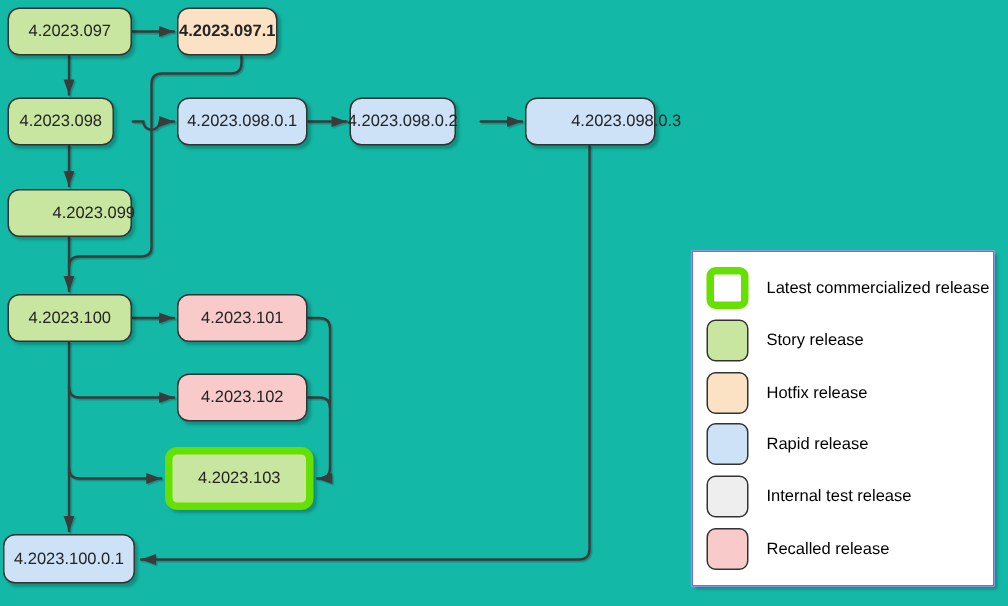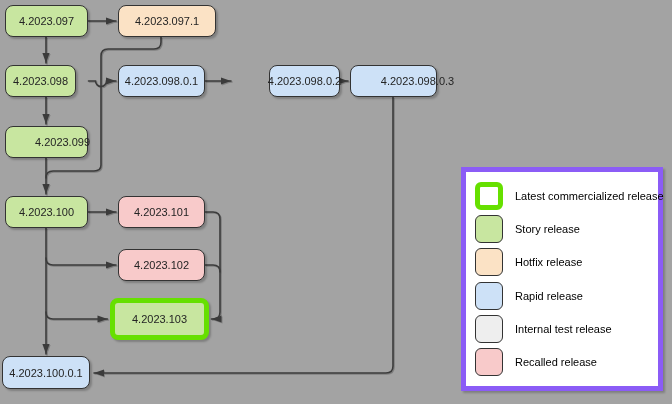--- a/index.html
+++ b/index.html
@@ -1,17 +1,17 @@
 <!DOCTYPE html>
 <html style="--c-story: #c8e6a0; --c-hotfix: #fbe2c5; --c-rapid: #cde1f7; --c-internal: #eeeeee; --c-recalled: #f8caca; --c-latest-border: #66e000; --c-stroke: #3b3b3b; --c-border: #333333; --c-text: #242424;"><head>
 <meta charset="utf-8">
 <style>
   html,body{margin:0;padding:0;background:#ffffff;}
   body{font-family:"Liberation Sans","DejaVu Sans",sans-serif;}
-  .canvas{position:relative;width:672px;height:404px;background:#a3a3a3;overflow:hidden;}
+  .canvas{position:relative;width:672px;height:404px;background:#14b8a6;overflow:hidden;}
 
   
   svg.edges{position:absolute;left:0;top:0;width:672px;height:404px;z-index:1;}
   .edge{fill:none;stroke:var(--c-stroke,#3b3b3b);stroke-width:1.6;stroke-linecap:round;}
   .arrowhead{fill:var(--c-stroke,#3b3b3b);stroke:none;}
   svg.edges{filter:drop-shadow(1px 1px 0.5px rgba(0,0,0,0.22));}
 
   
   .node{
     position:absolute;z-index:2;box-sizing:border-box;
@@ -21,36 +21,36 @@
     box-shadow:2px 2px 2px rgba(0,0,0,0.22);
     white-space:nowrap;
   }
   .story   {background:var(--c-story,#c8e6a0);}
   .hotfix  {background:var(--c-hotfix,#fbe2c5);}
   .rapid   {background:var(--c-rapid,#cde1f7);}
   .recalled{background:var(--c-recalled,#f8caca);}
   .latest  {border:5px solid var(--c-latest-border,#66e000);}
 
   #n-097    {left:5px;  top:5px;  width:83px;height:32px;}
-  #n-097-1  {left:118px;top:5px;  width:98px;height:32px;}
+  #n-097-1  {left:118px;top:5px;  width:67px;height:32px;font-weight:bold;}
   #n-098    {left:5px;  top:65px; width:71px;height:32px;}
   #n-098-0-1{left:118px;top:65px; width:87px;height:32px;}
-  #n-098-0-2{left:233px;top:65px; width:71px;height:32px;margin-left:36px;}
+  #n-098-0-2{left:233px;top:65px; width:71px;height:32px;}
   #n-098-0-3{left:350px;top:65px; width:87px;height:32px;padding-left:48px;}
   #n-099    {left:5px;  top:126px;width:83px;height:32px;padding-left:32px;}
   #n-100    {left:5px;  top:196px;width:83px;height:32px;text-align:center;}
   #n-101    {left:118px;top:196px;width:87px;height:32px;}
   #n-102    {left:118px;top:249px;width:87px;height:32px;}
   #n-103    {left:110px;top:298px;width:99px;height:42px;}
   #n-100-0-1{left:2px;  top:356px;width:88px;height:33px;text-align:center;}
 
   
   .legend{
     position:absolute;z-index:2;left:461px;top:167px;width:202px;height:224px;
-    box-sizing:border-box;background:#ffffff;border:5px solid #8b5cf6;
+    box-sizing:border-box;background:#ffffff;border:1px solid #8b5cf6;
     box-shadow:2px 2px 2px rgba(0,0,0,0.22);
     display:flex;flex-direction:column;justify-content:center;padding:7px 0;
   }
   .legend-row{height:35px;display:flex;align-items:center;padding-left:9px;}
   .swatch{box-sizing:border-box;width:28px;height:28px;border-radius:6px;
     border:1.6px solid var(--c-border,#333333);margin-right:12px;flex:0 0 auto;}
   .sw-latest  {background:#ffffff;border:5px solid var(--c-latest-border,#66e000);}
   .sw-story   {background:var(--c-story,#c8e6a0);}
   .sw-hotfix  {background:var(--c-hotfix,#fbe2c5);}
   .sw-rapid   {background:var(--c-rapid,#cde1f7);}

